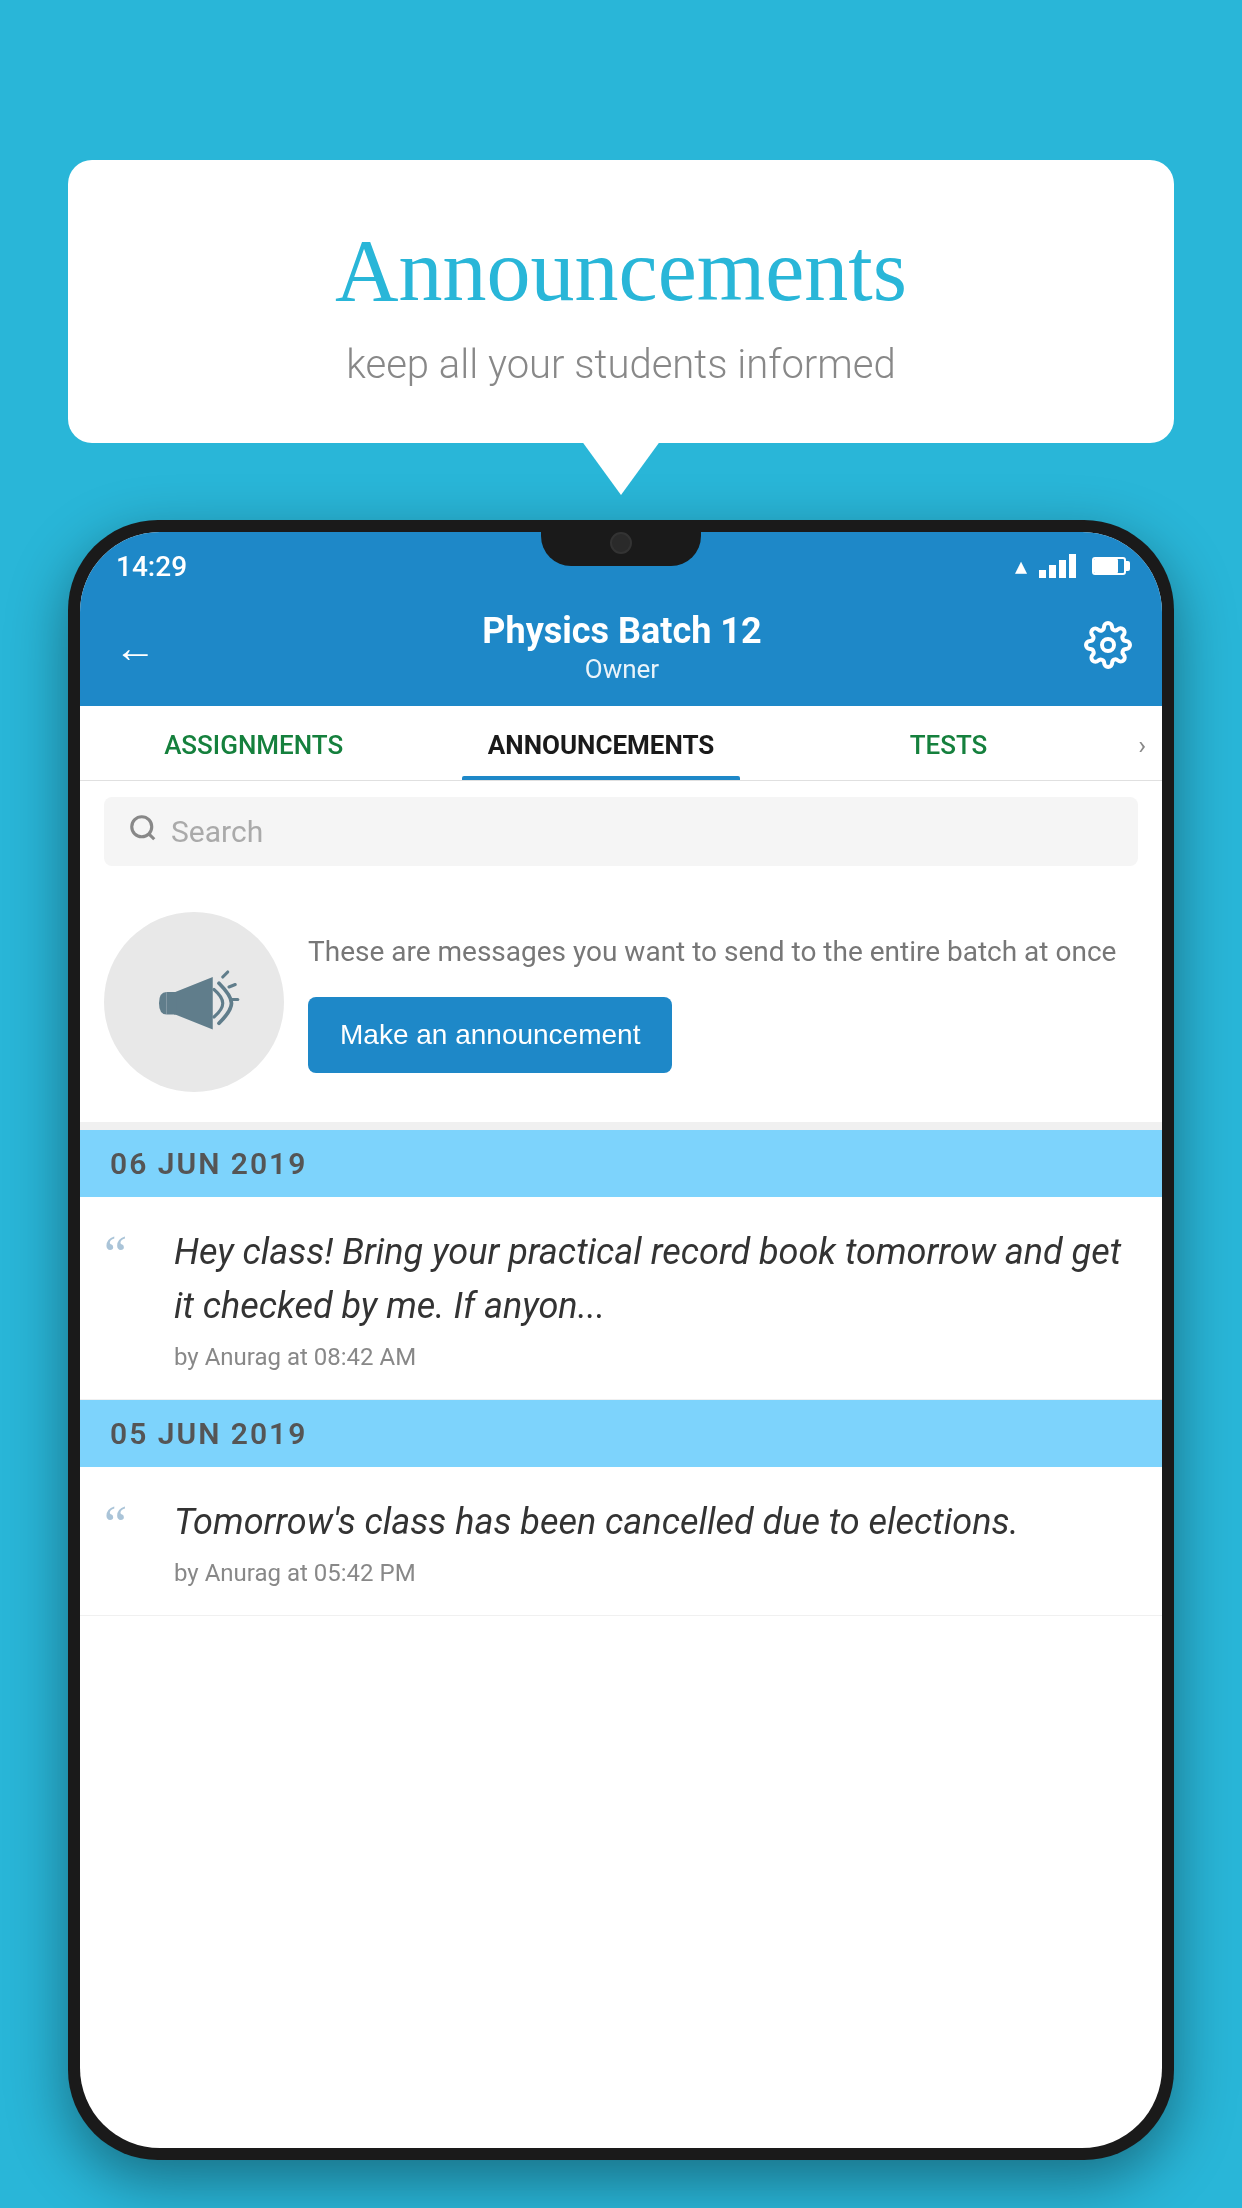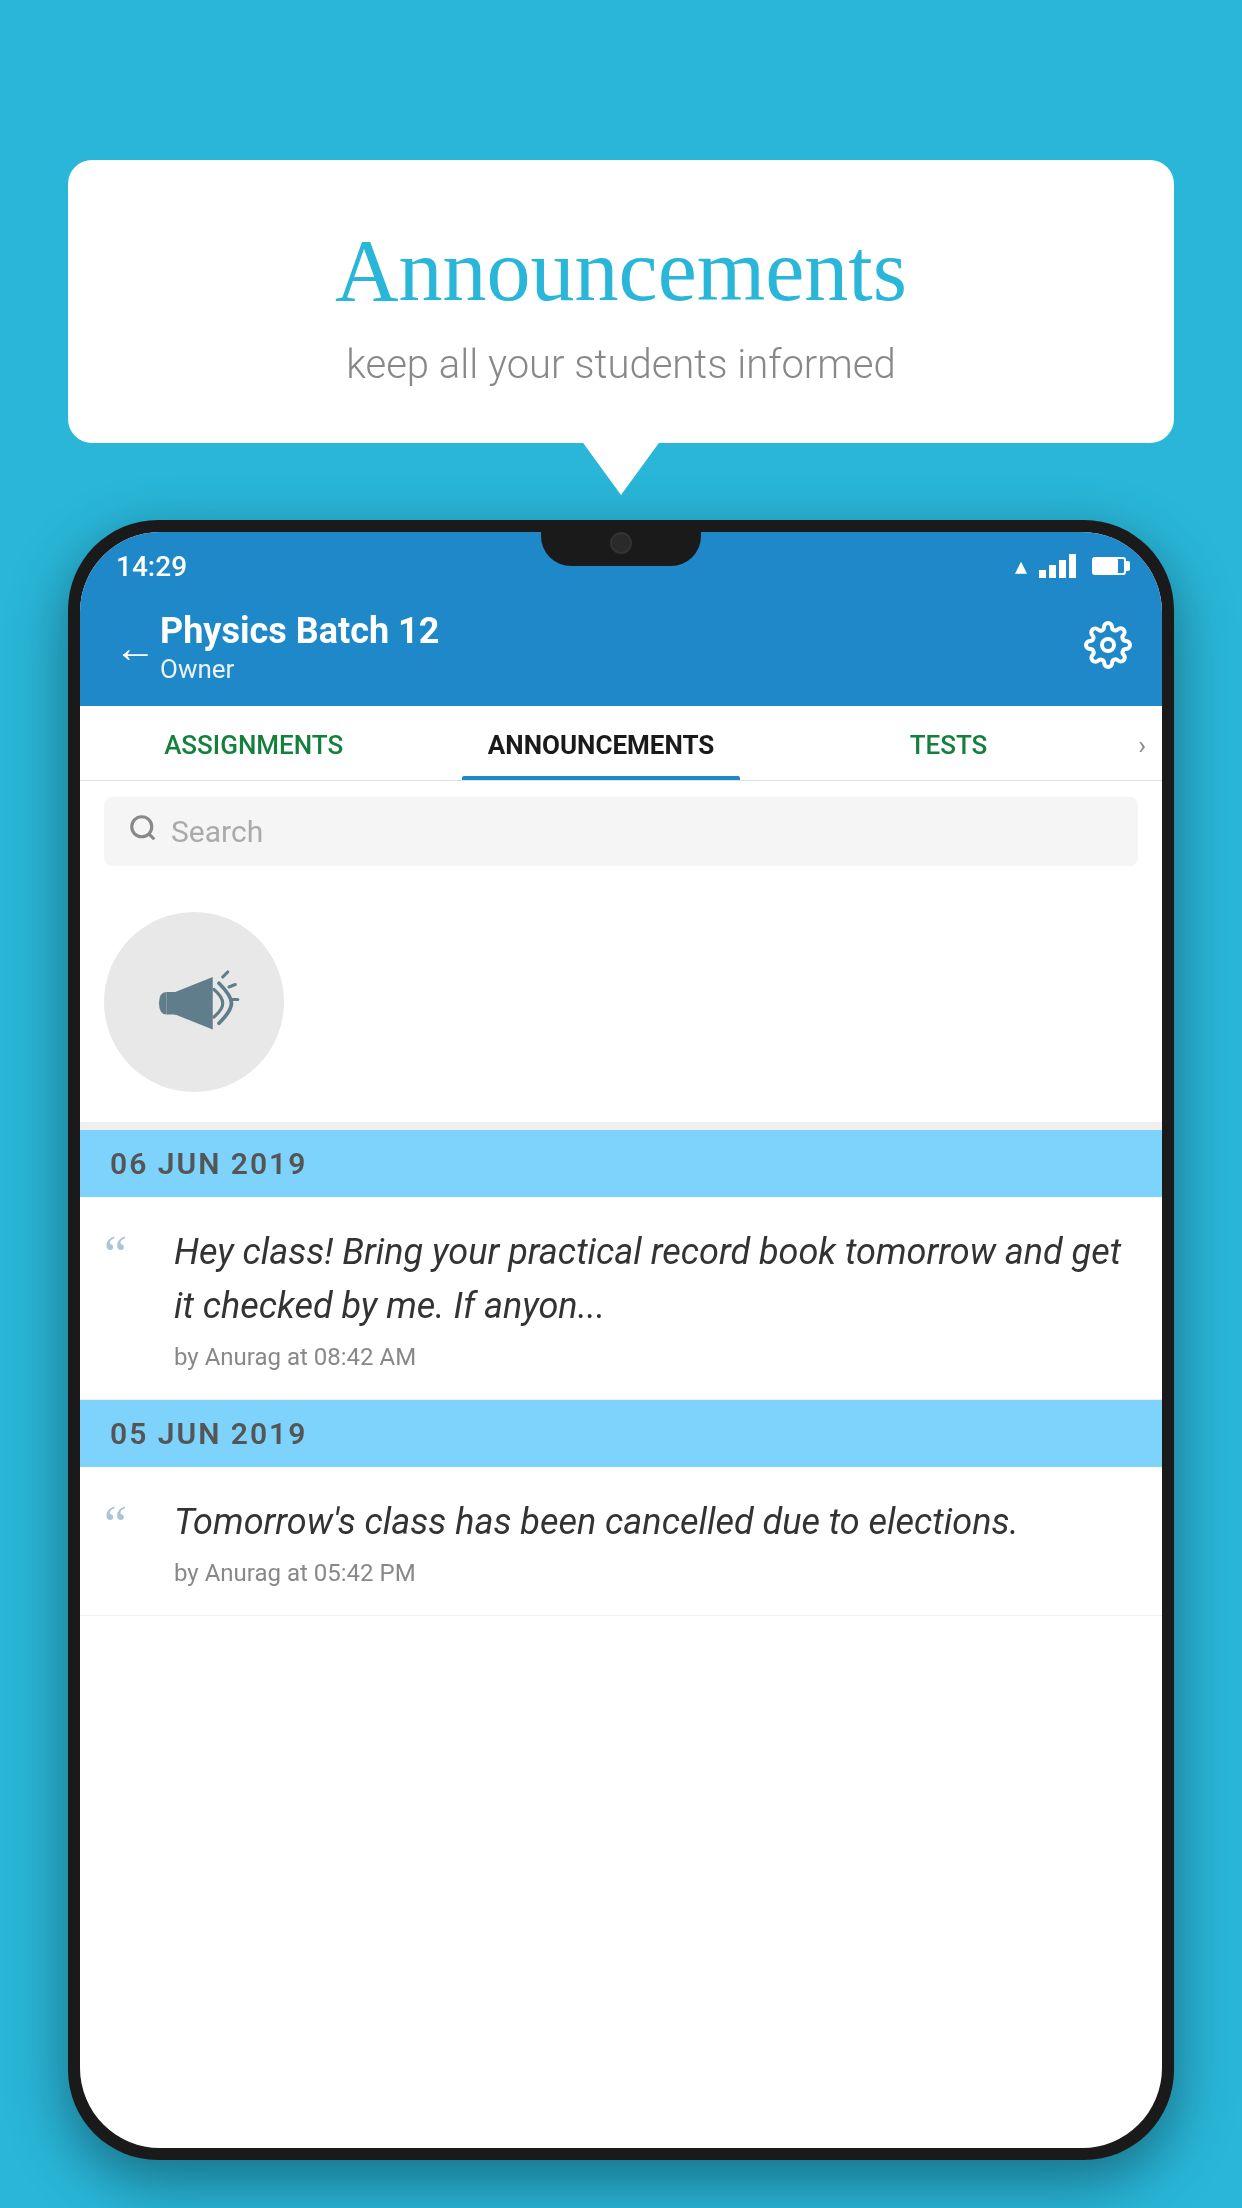--- a/index.html
+++ b/index.html
@@ -187,20 +187,21 @@
     }
 
     .back-btn {
       color: white;
       font-size: 42px;
       cursor: pointer;
       padding: 4px;
     }
 
     .header-center {
+      text-align: center;
       flex: 1;
     }
 
     .header-title {
       color: white;
       font-size: 36px;
       font-weight: 700;
     }
 
     .header-subtitle {
@@ -458,20 +459,24 @@
             <path d="M55 20 L25 32 L18 32 L18 50 L25 50 L55 62 Z" fill="#607d8b"></path>
             <path d="M25 32 L25 50" stroke="#607d8b" stroke-width="2"></path>
             <path d="M18 32 Q12 32 12 41 Q12 50 18 50" fill="#607d8b"></path>
             <path d="M60 25 Q70 35 70 41 Q70 47 60 57" stroke="#607d8b" stroke-width="3" stroke-linecap="round" fill="none"></path>
             <path d="M56 30 Q63 36 63 41 Q63 46 56 52" stroke="#607d8b" stroke-width="2.5" stroke-linecap="round" fill="none"></path>
             <line x1="63" y1="20" x2="67" y2="16" stroke="#607d8b" stroke-width="2.5" stroke-linecap="round"></line>
             <line x1="68" y1="28" x2="73" y2="26" stroke="#607d8b" stroke-width="2.5" stroke-linecap="round"></line>
             <line x1="70" y1="38" x2="75" y2="38" stroke="#607d8b" stroke-width="2.5" stroke-linecap="round"></line>
           </svg>
         </div>
+        <div class="promo-right">
+          <p class="promo-text">These are messages you want to send to the entire batch at once</p>
+          <button class="make-announcement-btn">Make an announcement</button>
+        </div>
       </div>
 
       <div class="date-separator">
         <span>06  JUN  2019</span>
       </div>
       <div class="announcement-item">
         <div class="quote-icon">“</div>
         <div class="announcement-content">
           <div class="announcement-text">Hey class! Bring your practical record book tomorrow and get it checked by me. If anyon...</div>
           <div class="announcement-meta">by Anurag at 08:42 AM</div>

